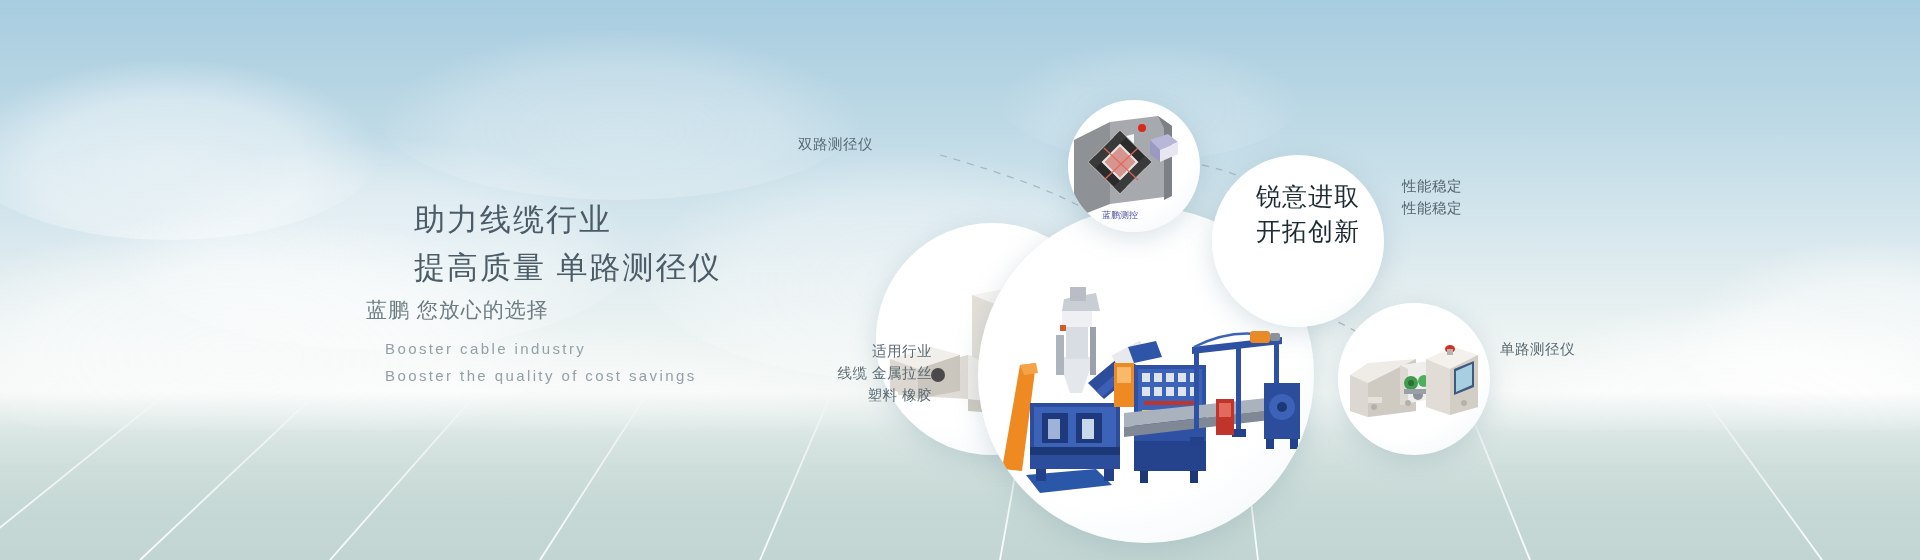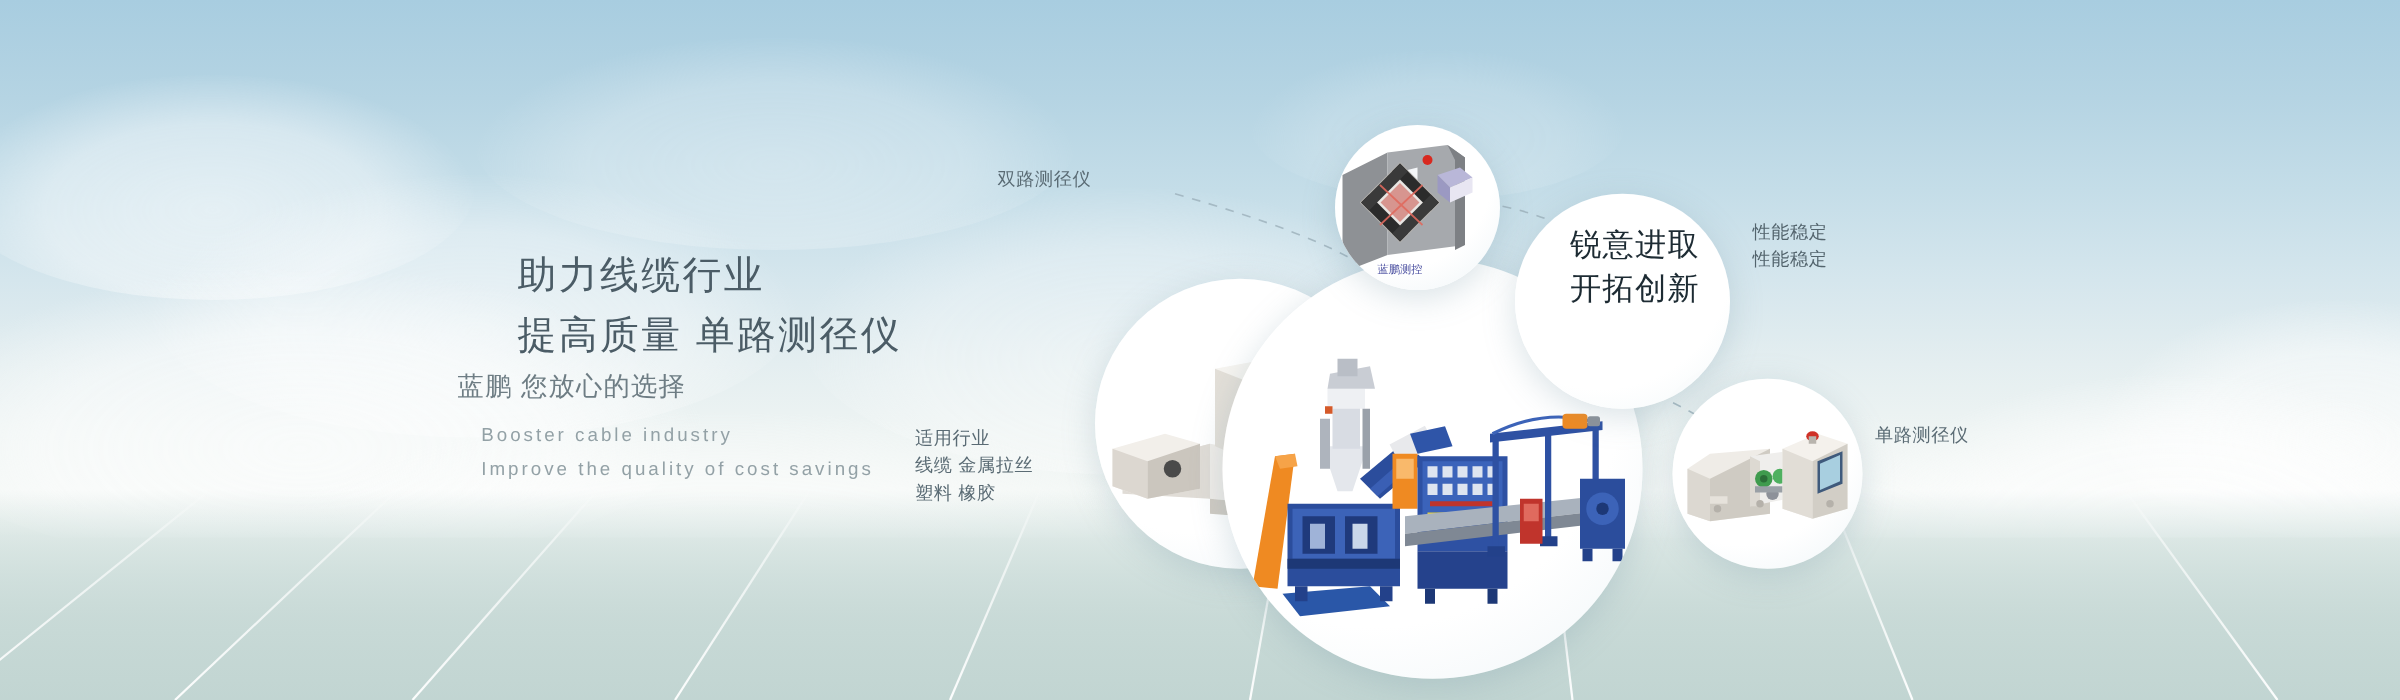--- a/index.html
+++ b/index.html
@@ -129,21 +129,21 @@
   .tag {
     position: absolute;
     color: #5a6b74;
     font-size: 14.5px;
     line-height: 22px;
     letter-spacing: 0.5px;
     white-space: nowrap;
   }
   .tag-dual   { left:-82px; top:78px; }
   .tag-perf   { left:522px; top:120px; text-align:left; color:#53646d; }
-  .tag-indus  { left:-148px; top:285px; width:200px; }
+  .tag-indus  { left:-148px; top:285px; text-align:right; width:200px; }
   .tag-single { left:620px; top:283px; }
 </style>
 </head>
 <body>
 
 <div class="banner">
 
   <div class="sky">
     <div class="cloud cl1"></div>
     <div class="cloud cl4"></div>
@@ -190,21 +190,21 @@
         <line x1="2130" y1="168" x2="1952" y2="0"></line>
       </g>
     </svg>
   </div>
 
   <div class="copy">
     <div class="headline">助力线缆行业</div>
     <div class="headline l2">提高质量 单路测径仪</div>
     <div class="sub-cn">蓝鹏 您放心的选择</div>
     <div class="sub-en">Booster cable industry</div>
-    <div class="sub-en" style="margin-top:0">Improve the quality of cost savings</div>
+    <div class="sub-en" style="margin-top:0">Booster the quality of cost savings</div>
   </div>
 
   <div class="art">
 
     <svg class="dash" viewBox="0 0 1040 470">
       <g fill="none" stroke="#9fb3bd" stroke-width="1.3" stroke-dasharray="7 7" opacity="0.85">
         <path d="M 60 100 C 130 120, 185 140, 214 160"></path>
         <path d="M 322 110 C 370 120, 400 140, 418 168"></path>
         <path d="M 420 250 C 470 270, 500 290, 528 310"></path>
       </g>

